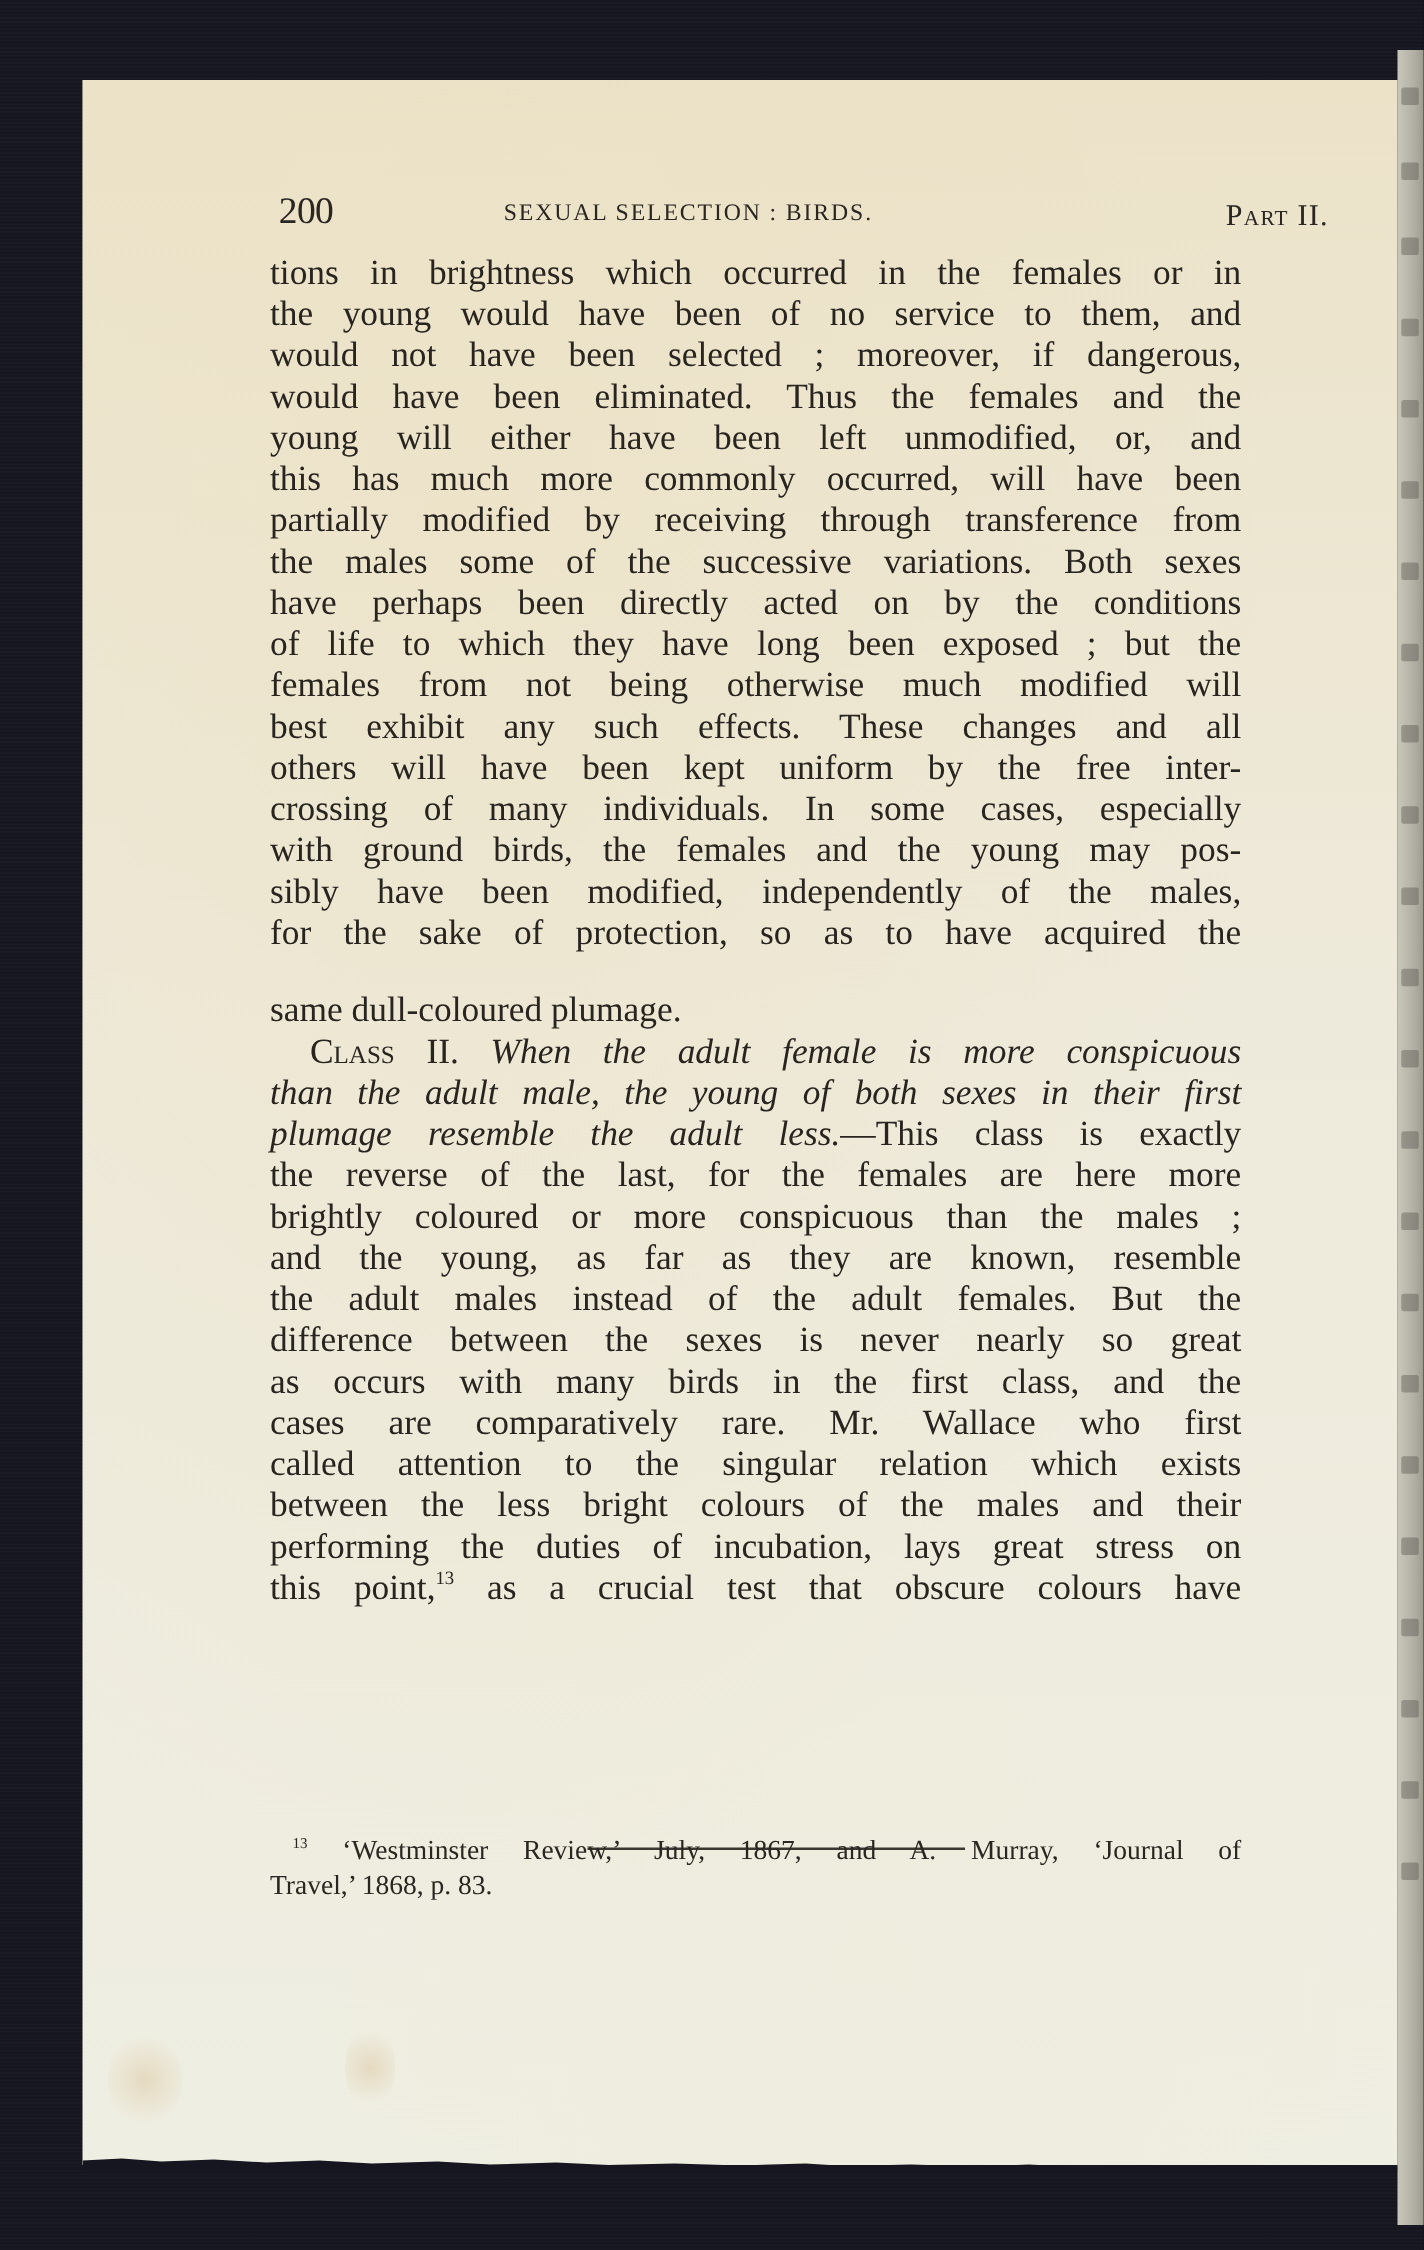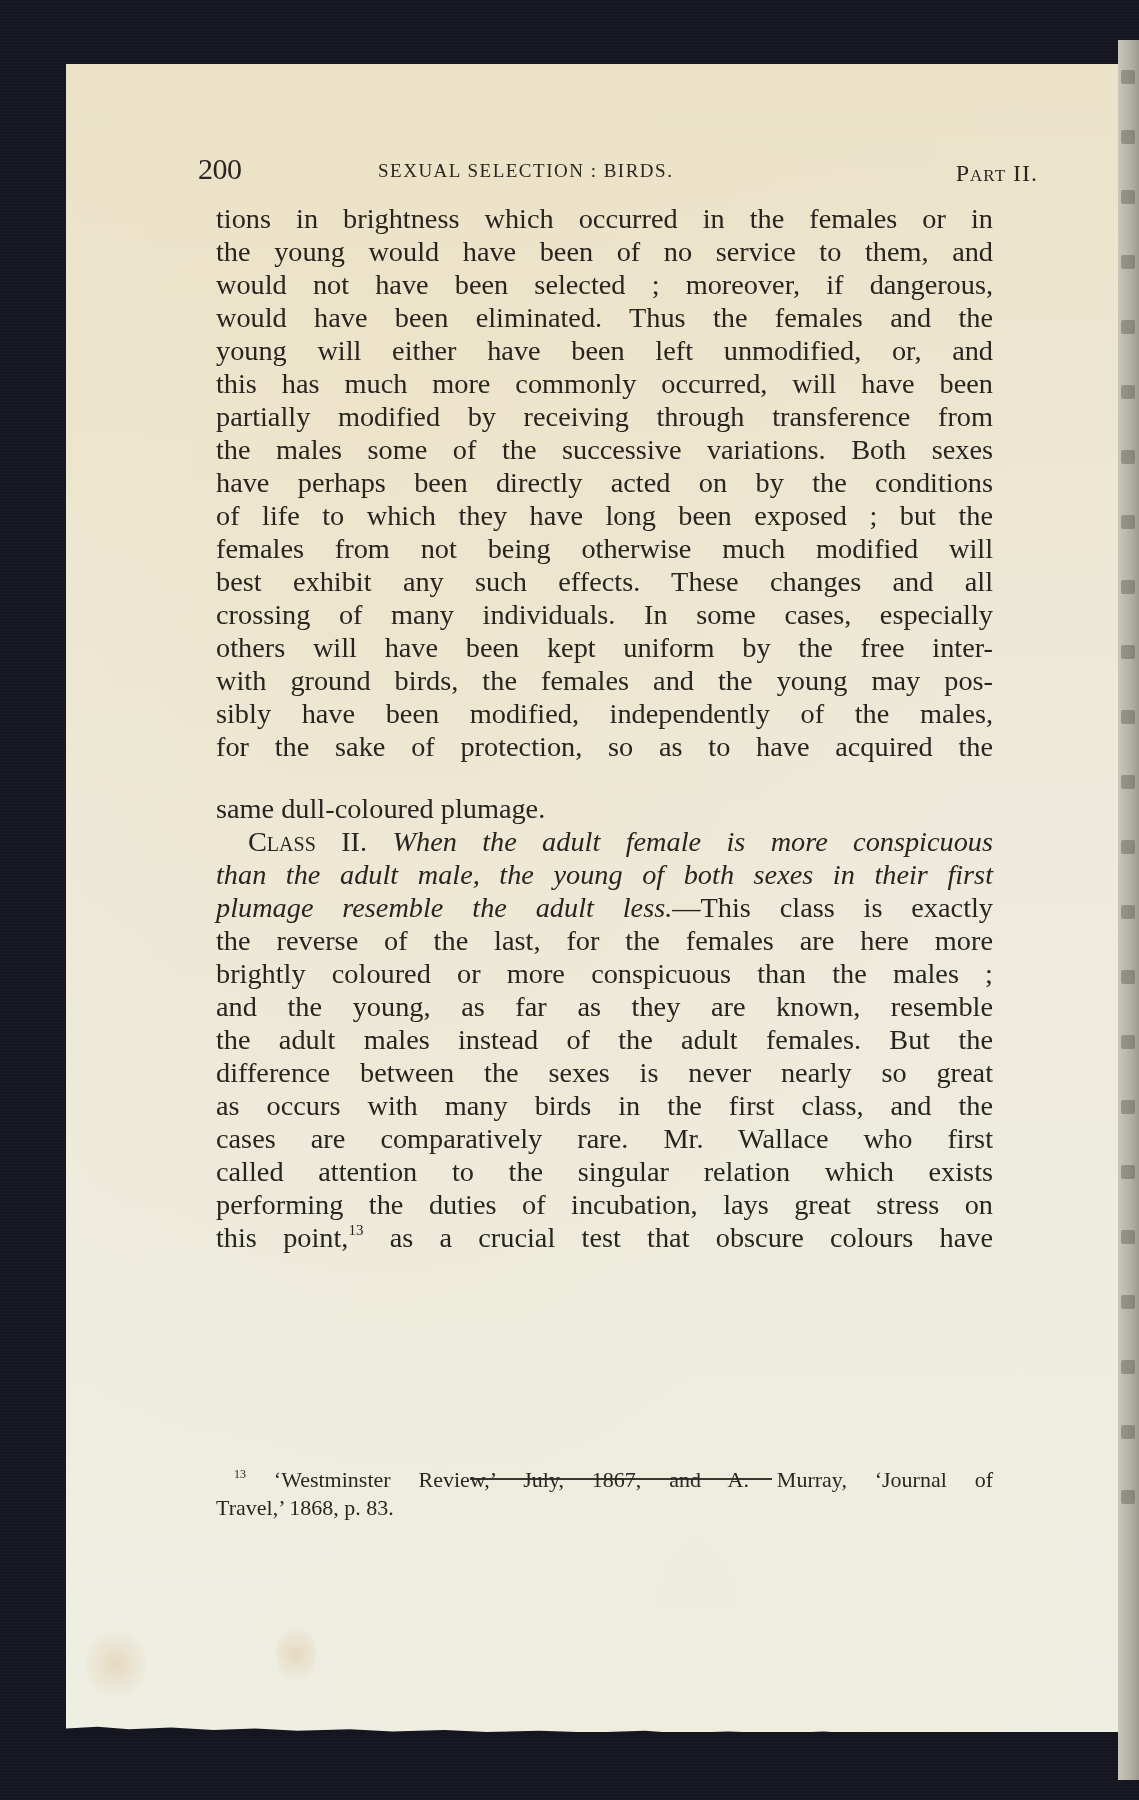--- a/index.html
+++ b/index.html
@@ -57,21 +57,21 @@
       background: #15161f;
       clip-path: polygon(0 40%, 3% 30%, 6% 45%, 10% 35%, 14% 50%, 18% 40%, 22% 55%, 27% 45%, 31% 60%, 36% 50%, 40% 62%, 45% 55%, 50% 65%, 55% 55%, 58% 68%, 63% 60%, 68% 70%, 72% 60%, 76% 75%, 80% 65%, 84% 72%, 88% 62%, 92% 74%, 96% 66%, 100% 72%, 100% 100%, 0 100%);
     }
     .stain {
       position: absolute;
       border-radius: 50%;
       background: radial-gradient(circle, rgba(214,180,130,0.35), transparent 70%);
     }
     .running-head {
       position: absolute;
-      left: 132px;
+      left: 157px;
       top: 88px;
       width: 840px;
       height: 40px;
       color: #2a2622;
     }
     .page-number {
       position: absolute;
       left: 0;
       top: 0;
       font-size: 30px;
@@ -208,39 +208,40 @@
     <span class="line">would not have been selected ; moreover, if dangerous,</span>
     <span class="line">would have been eliminated.  Thus the females and the</span>
     <span class="line">young will either have been left unmodified, or, and</span>
     <span class="line">this has much more commonly occurred, will have been</span>
     <span class="line">partially modified by receiving through transference from</span>
     <span class="line">the males some of the successive variations.  Both sexes</span>
     <span class="line">have perhaps been directly acted on by the conditions</span>
     <span class="line">of life to which they have long been exposed ; but the</span>
     <span class="line">females from not being otherwise much modified will</span>
     <span class="line">best exhibit any such effects.  These changes and all</span>
+    <span class="line">others will have been kept uniform by the free inter-</span>
     <span class="line">crossing of many individuals.  In some cases, especially</span>
-    <span class="line">others will have been kept uniform by the free inter-</span>
     <span class="line">with ground birds, the females and the young may pos-</span>
     <span class="line">sibly have been modified, independently of the males,</span>
     <span class="line">for the sake of protection, so as to have acquired the</span>
     <span class="line last">same dull-coloured plumage.</span>
 
     <span class="line indent"><span class="smallcaps">Class II.</span> <span class="italic">When the adult female is more conspicuous</span></span>
     <span class="line italic">than the adult male, the young of both sexes in their first</span>
     <span class="line"><span class="italic">plumage resemble the adult less.</span><span>—This class is exactly</span></span>
 
     <span class="line">the reverse of the last, for the females are here more</span>
     <span class="line">brightly coloured or more conspicuous than the males ;</span>
     <span class="line">and the young, as far as they are known, resemble</span>
     <span class="line">the adult males instead of the adult females.  But the</span>
     <span class="line">difference between the sexes is never nearly so great</span>
     <span class="line">as occurs with many birds in the first class, and the</span>
     <span class="line">cases are comparatively rare.  Mr. Wallace who first</span>
     <span class="line">called attention to the singular relation which exists</span>
+    <span class="line">between the less bright colours of the males and their</span>
     <span class="line">performing the duties of incubation, lays great stress on</span>
     <span class="line"><span>this point,</span><sup>13</sup><span> as a crucial test that obscure colours have</span></span>
   </div>
 
   <div class="footnote-rule"></div>
 
   <div class="footnotes">
     <span class="fn-line first"><sup>13</sup><span> ‘Westminster Review,’ July, 1867, and A. Murray, ‘Journal of</span></span>
     <span class="fn-line last">Travel,’ 1868, p. 83.</span>
   </div>

